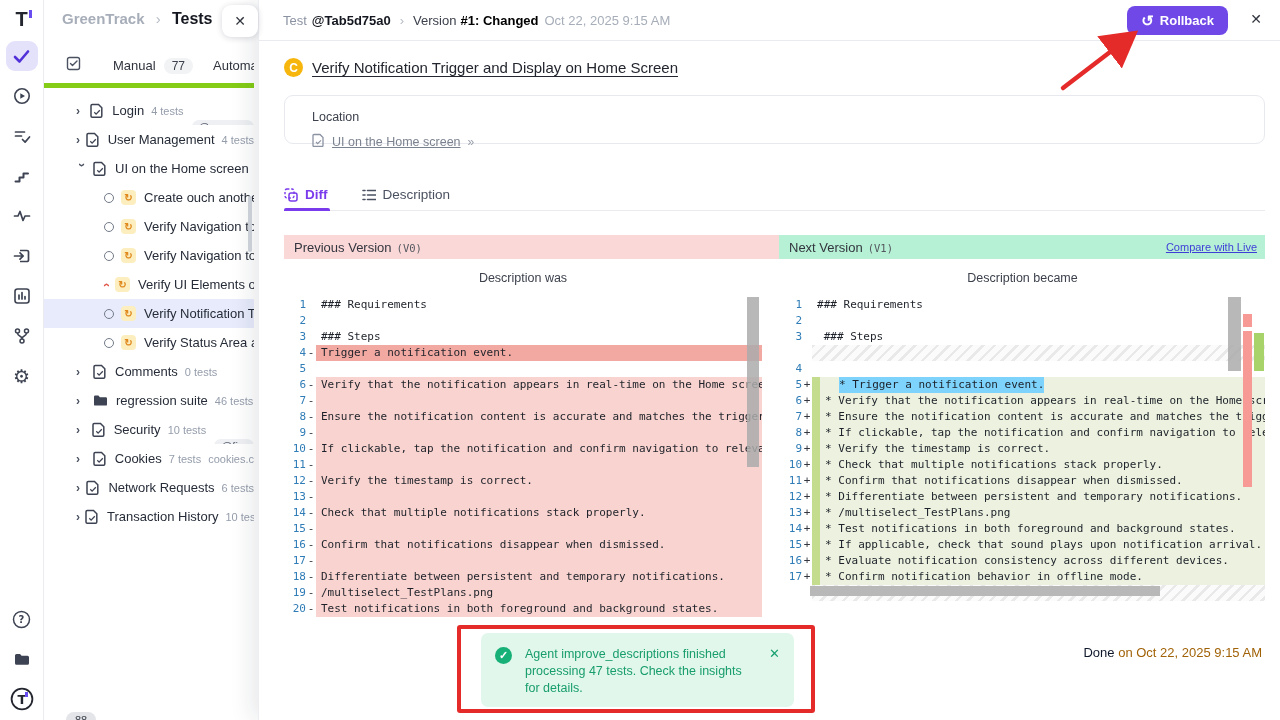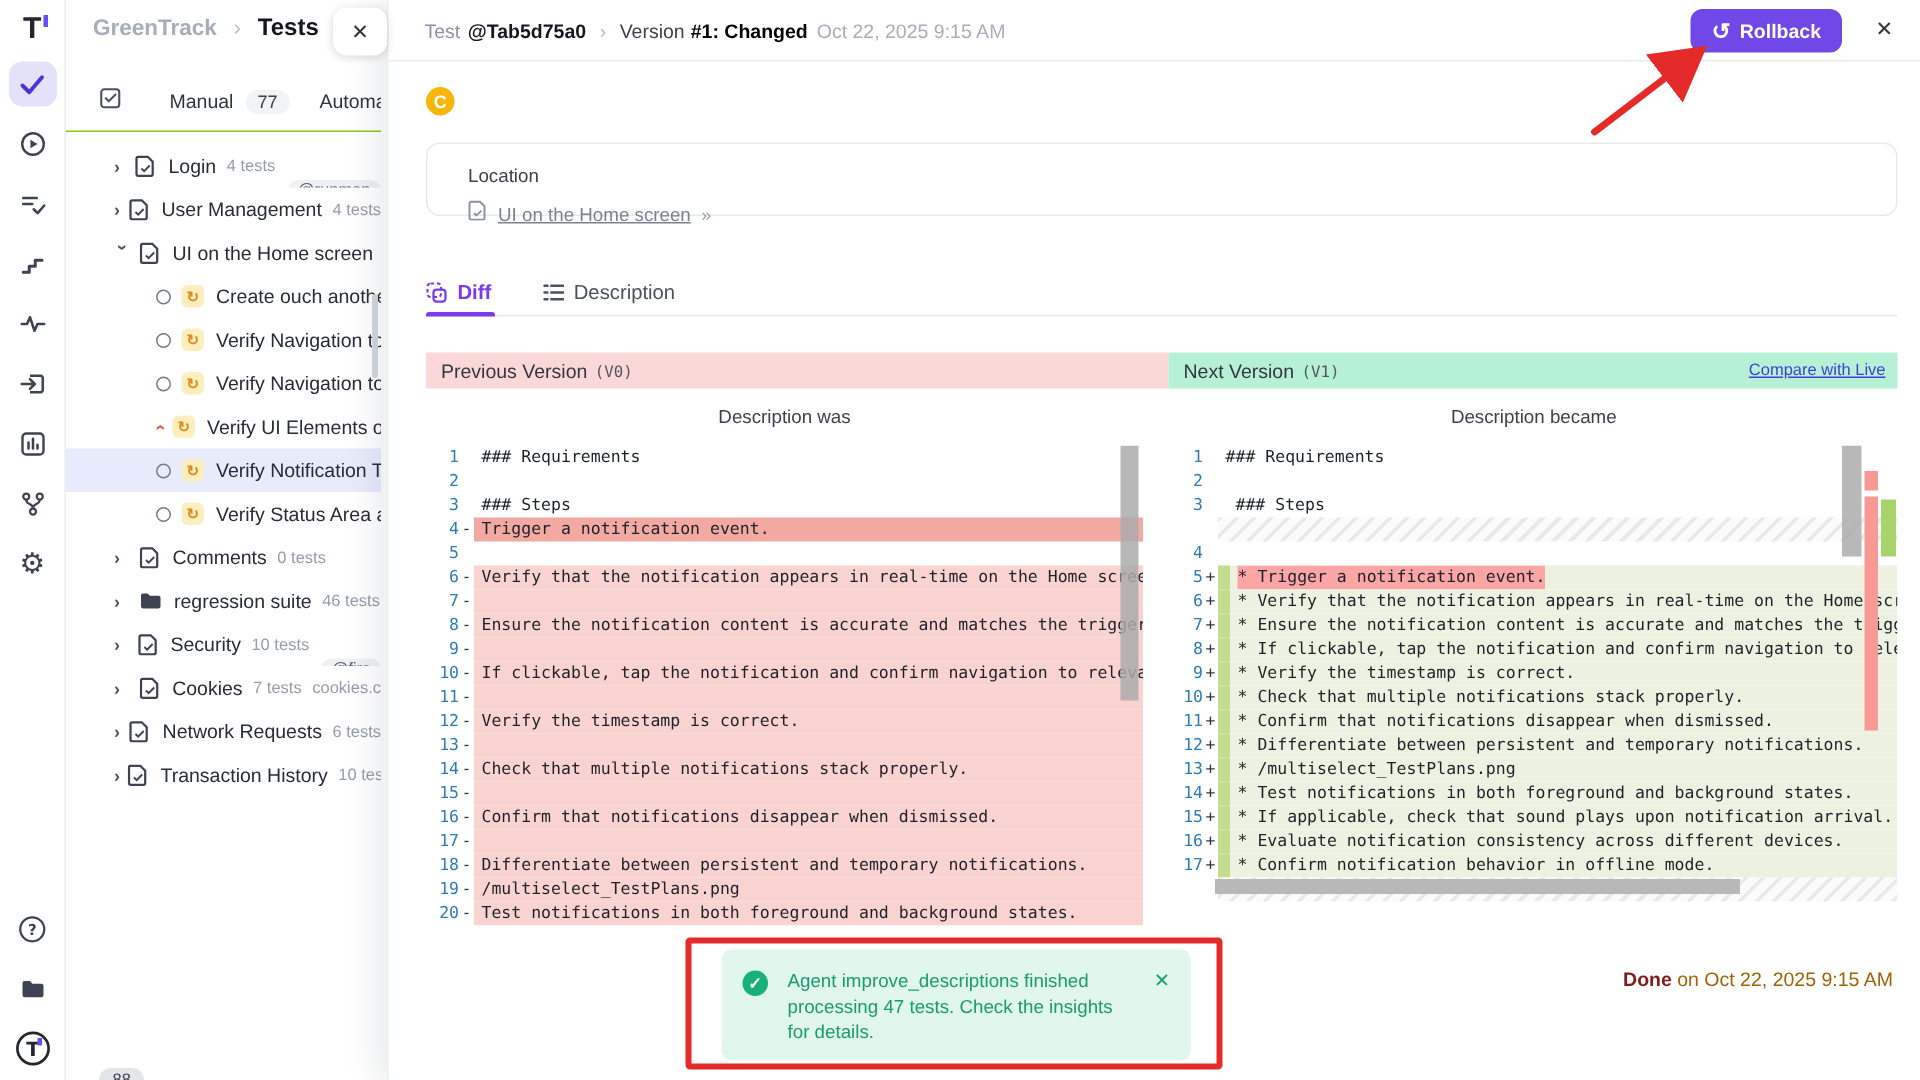--- a/index.html
+++ b/index.html
@@ -20,21 +20,21 @@
 
   
   .leftpane { position:absolute; left:40px; top:0; width:214px; height:704px; background:#fff; overflow:hidden; }
   .crumbs { position:absolute; left:22px; top:10px; font-size:15px; white-space:nowrap; }
   .crumbs .brand { color:#a7aeb9; font-weight:600; }
   .crumbs .sep { color:#b6bcc6; margin:0 7px; }
   .crumbs .page { color:#14171f; font-weight:700; font-size:16px; }
   .panel-close { position:absolute; left:222px; top:5px; width:36px; height:32px; background:#fff;
     border-radius:9px; box-shadow:0 1px 6px rgba(30,35,60,.18); display:flex; align-items:center; justify-content:center;
     font-size:14px; color:#30343d; z-index:40; cursor:pointer; }
-  .tabbar { position:absolute; left:0; top:48px; width:214px; height:40px; border-bottom:1px solid #84cc16;
+  .tabbar { position:absolute; left:0; top:48px; width:214px; height:40px; border-bottom:5px solid #84cc16;
     display:flex; align-items:center; white-space:nowrap; overflow:hidden; }
   .tabbar .tbicon { margin-left:26px; color:#4a5160; }
   .tabbar .tname { margin-left:32px; font-size:13px; color:#30343d; }
   .tabbar .tcount { margin-left:8px; background:#f2f3f5; border-radius:9px; padding:1px 8px; font-size:12px; color:#3c414c; }
   .tabbar .tname2 { margin-left:20px; font-size:13px; color:#30343d; }
 
   .tree { position:absolute; left:0; top:96px; width:214px; bottom:0; overflow:hidden; }
   .trow { height:29px; display:flex; align-items:center; white-space:nowrap; overflow:hidden; cursor:pointer; }
   .trow.suite { padding-left:36px; }
   .trow.test  { padding-left:64px; }
@@ -104,31 +104,31 @@
   .dpanel.right { width:487px; margin-left:18px; }
   .crow { height:16px; display:flex; align-items:center; white-space:pre; }
   .cnum { width:22px; flex:none; text-align:right; color:#2f7cb6; }
   .csign { width:10px; flex:none; text-align:center; color:#33363e; }
   .cstrip { width:8px; align-self:stretch; flex:none; }
   .ctext { flex:1; align-self:stretch; display:flex; align-items:center; padding-left:5px; color:#1d2129; overflow:hidden; }
   .crow.l-strong .ctext { background:#f2a9a2; }
   .crow.l-light .ctext { background:#f8d3cf; }
   .crow.r-row .cstrip { background:#c3dc8e; }
   .crow.r-row .ctext { background:#ecf2df; }
-  .crow.r-strong .ctext span { background:#fca5a5; }
+  .crow.r-strong .ctext span { background:#7dd3fc;margin-left:14px; }
   .crow.hatch .ctext { background:repeating-linear-gradient(135deg,#e9e9e9 0 2.5px,#fbfbfb 2.5px 8px); }
   .vscroll-l { position:absolute; right:3px; top:0; width:12px; height:170px; background:#ababab; opacity:.85; }
   .vscroll-r { position:absolute; right:24px; top:0; width:13px; height:74px; background:#ababab; opacity:.85; }
   .mark-red-s { position:absolute; right:13px; top:17px; width:9px; height:13px; background:#f79a96; }
   .mark-red-t { position:absolute; right:13px; top:34px; width:9px; height:156px; background:#f79a96; }
   .mark-green { position:absolute; right:1px; top:36px; width:10px; height:38px; background:#a8d26a; }
   .hscroll { position:absolute; left:30px; bottom:5px; width:350px; height:10px; background:#b8b8b8; }
 
   .mfooter { position:absolute; right:3px; top:604px; font-size:13px; white-space:nowrap; }
-  .mfooter .done { font-weight:700; color:#7f1d1d; }
+  .mfooter .done { font-weight:400; color:#0f172a; }
   .mfooter .fdate { color:#a16207; }
 
   
   .toast { position:absolute; left:481px; top:633px; width:313px; height:74px; background:#e1f7ec; border-radius:7px;
     z-index:50; display:flex; padding:13px 14px; }
   .toast-ic { width:17px; height:17px; border-radius:50%; background:#17b077; color:#fff; font-size:11px; font-weight:700;
     display:flex; align-items:center; justify-content:center; flex:none; margin-top:1px; }
   .toast-tx { margin-left:13px; font-size:12.5px; line-height:17px; color:#189d6d; width:230px; }
   .toast-x { margin-left:auto; color:#18a070; font-size:13px; cursor:pointer; }
 
@@ -378,20 +378,21 @@
   </div>
   <button class="rollback">
     <span style="font-size:15px;">↺</span>
     <span>Rollback</span>
   </button>
   <span class="mclose">✕</span>
 
   <div class="mcontent">
     <div class="title-row">
       <span class="title-ic">C</span>
+      <span class="title-tx">Verify Notification Trigger and Display on Home Screen</span>
     </div>
 
     <div class="loc-card">
       <div class="loc-label">Location</div>
       <div class="loc-line">
         <span>
           <svg width="13" height="14" viewBox="0 0 13 14">
               <path d="M2 1.5 h6 l3 3 v8 a1 1 0 0 1 -1 1 h-8 a1 1 0 0 1 -1 -1 v-10 a1 1 0 0 1 1 -1 z" fill="none" stroke="#8b93a2" stroke-width="1.3"></path>
               <path d="M4 9 l1.6 1.6 L9 7.4" fill="none" stroke="#8b93a2" stroke-width="1.2"></path>
             </svg>

